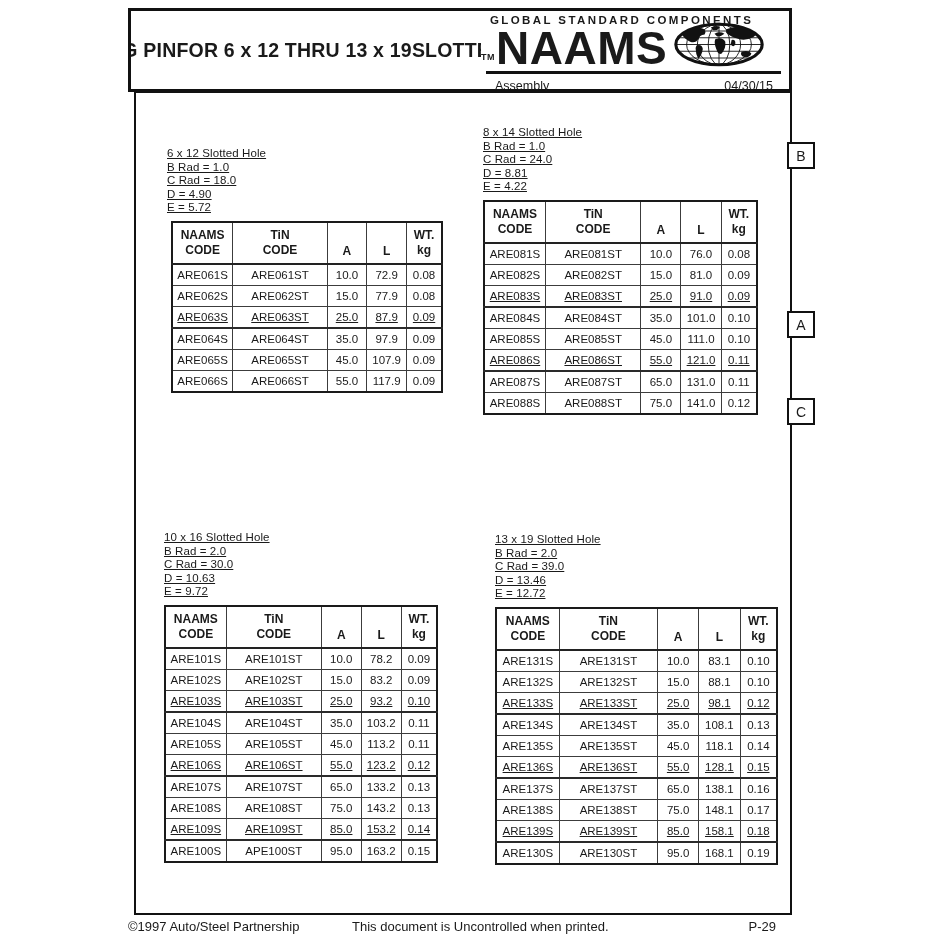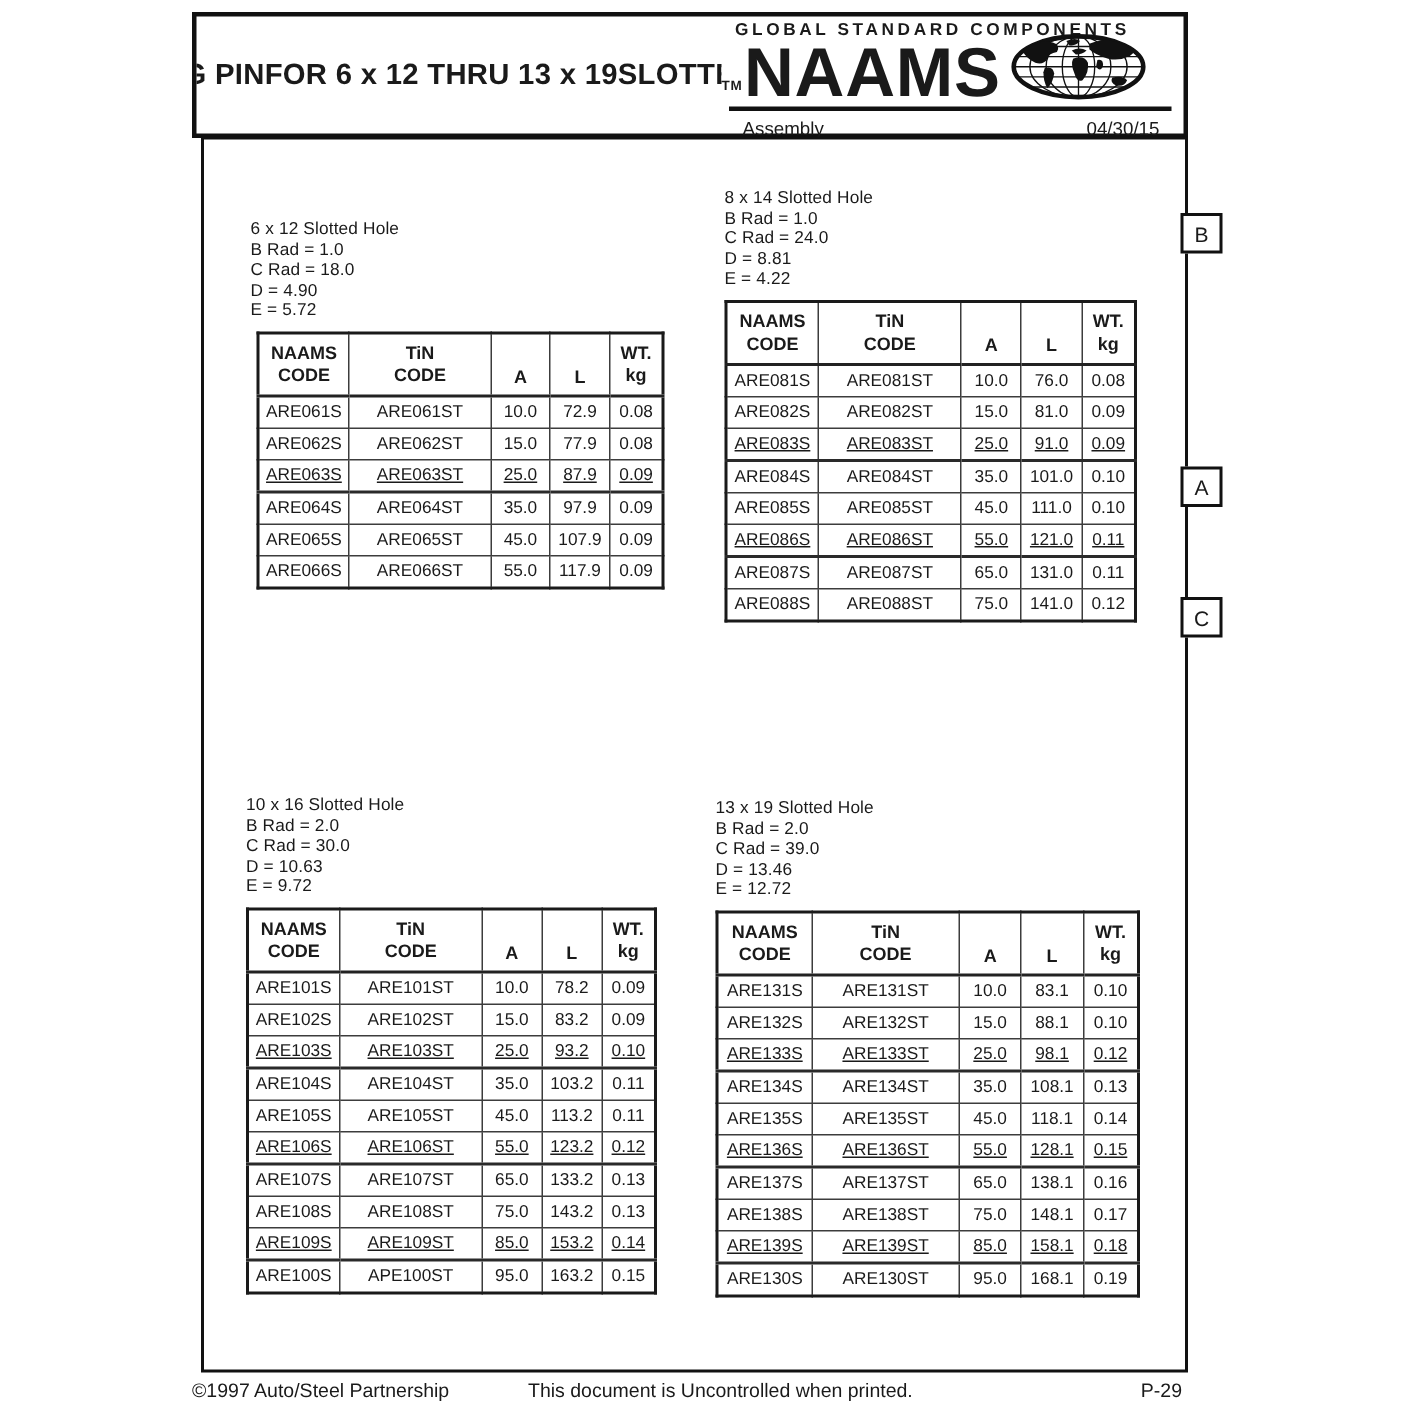--- a/index.html
+++ b/index.html
@@ -30,22 +30,22 @@
           display: flex; align-items: center; justify-content: center; font-size: 14px; z-index: 3; }
   #zoneB { left: 787px; top: 142px; }
   #zoneA { left: 787px; top: 311px; }
   #zoneC { left: 787px; top: 398px; }
 
   
   .panel { position: absolute; z-index: 2; }
   .p1 { left: 167px; top: 147px; }
   .p2 { left: 483px; top: 126px; }
   .p3 { left: 164px; top: 531px; }
-  .p4 { left: 477px; top: 533px; }
-  .spec { font-size: 11.5px; line-height: 13.6px; height: 68px; letter-spacing: 0.1px; }
+  .p4 { left: 495px; top: 533px; }
+  .spec { font-size: 11.5px; line-height: 13.6px; height: 68px; letter-spacing: 0.1px; text-decoration: underline; }
   .p1 table { margin-left: 4px; }
   table { border-collapse: collapse; table-layout: fixed; margin-top: 6px;
           border: 2px solid #1a1a1a; background: #fff; }
   .p1 table { width: 272px; }
   .p2 table { width: 275px; }
   .p3 table { width: 274px; }
   .p4 table { width: 283px; }
   col.c0 { width: 22.5%; } col.c1 { width: 35%; } col.c2 { width: 14.6%; }
   col.c3 { width: 14.8%; } col.c4 { width: 13.1%; }
   th, td { border: 1px solid #3c3c3c; text-align: center; overflow: hidden; }
@@ -56,21 +56,21 @@
   th.bot { vertical-align: bottom; }
   th.bot div { padding-bottom: 4px; }
   tbody td { font-size: 11.5px; height: 20px; line-height: 20px; }
   tr.grp td { border-bottom: 2px solid #2a2a2a; text-decoration: underline; }
 
   
   .footer { position: absolute; left: 128px; top: 919px; width: 664px; height: 18px;
             font-size: 13px; }
   .f-left { position: absolute; left: 0; top: 0; }
   .f-center { position: absolute; left: 224px; top: 0; }
-  .f-right { position: absolute; right: 4px; top: 0; text-align: center; }
+  .f-right { position: absolute; right: 16px; top: 0; text-align: center; }
 </style>
 </head>
 <body>
 
 <div class="page">
 
   <div class="header-box">
     <div class="title-wrap">
       <div class="title-line">RETRACTABLE LOCATING PIN</div>
       <div class="title-line">FOR 6 x 12 THRU 13 x 19</div>

